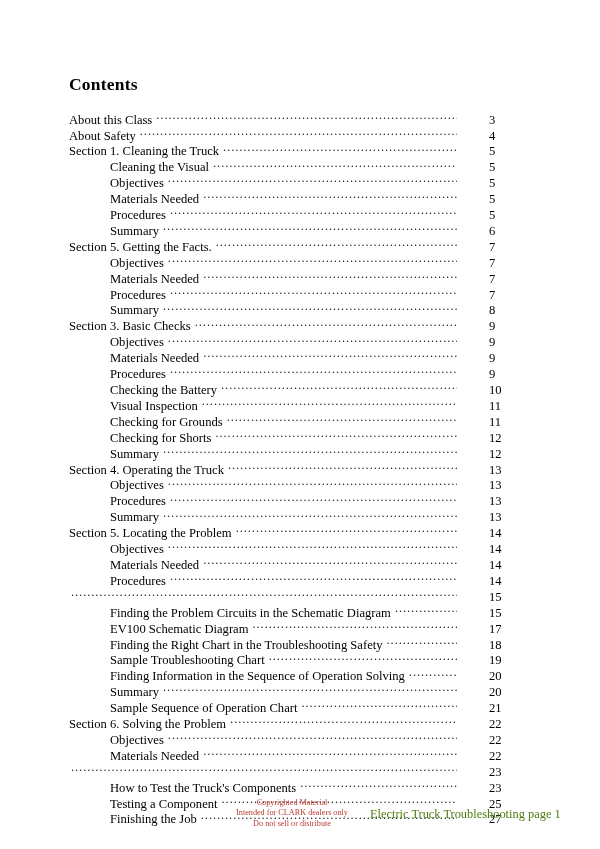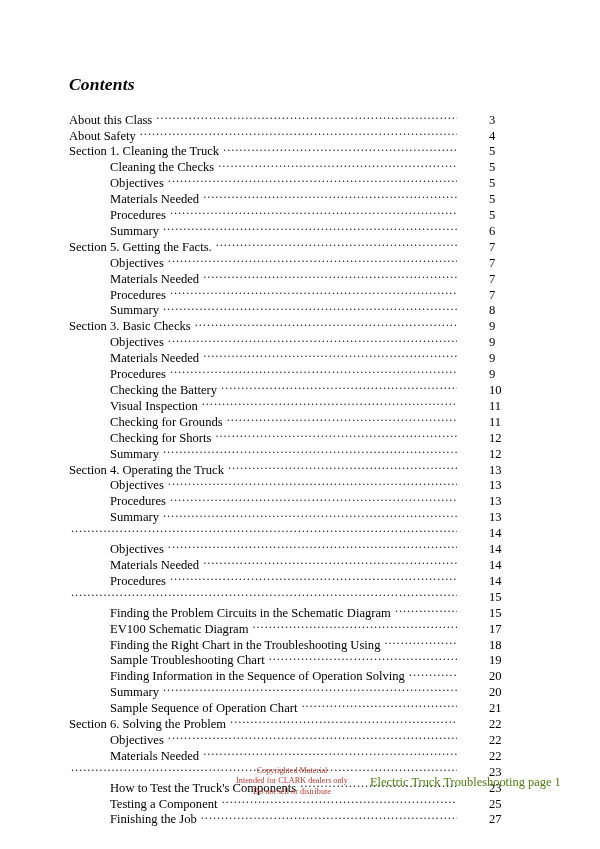--- a/index.html
+++ b/index.html
@@ -23,21 +23,20 @@
 
   
   .toc-title {
     position: absolute;
     left: 69px;
     top: 76px;
     font-size: 17.5px;
     font-weight: bold;
     letter-spacing: 0.2px;
     line-height: 1;
-    font-style: italic;
   }
 
   
   .toc {
     position: absolute;
     left: 69px;
     top: 111px;
     width: 462px;
   }
 
@@ -84,21 +83,21 @@
 
   
   .toc-row.lvl1 .label {
     padding-left: 41px;
   }
 
   
   .footer {
     position: absolute;
     left: 0;
-    top: 766px;
+    top: 798px;
     width: 600px;
     height: 40px;
   }
 
   .watermark {
     position: absolute;
     left: 214px;
     top: 0;
     width: 156px;
     text-align: center;
@@ -133,21 +132,21 @@
         <span class="label">About Safety</span>
         <span class="leader"></span>
         <span class="pageno">4</span>
       </div>
       <div class="toc-row lvl0">
         <span class="label">Section 1. Cleaning the Truck</span>
         <span class="leader"></span>
         <span class="pageno">5</span>
       </div>
       <div class="toc-row lvl1">
-        <span class="label">Cleaning the Checks</span>
+        <span class="label">Cleaning the Visual</span>
         <span class="leader"></span>
         <span class="pageno">5</span>
       </div>
       <div class="toc-row lvl1">
         <span class="label">Objectives</span>
         <span class="leader"></span>
         <span class="pageno">5</span>
       </div>
       <div class="toc-row lvl1">
         <span class="label">Materials Needed</span>
@@ -248,20 +247,21 @@
         <span class="label">Procedures</span>
         <span class="leader"></span>
         <span class="pageno">13</span>
       </div>
       <div class="toc-row lvl1">
         <span class="label">Summary</span>
         <span class="leader"></span>
         <span class="pageno">13</span>
       </div>
       <div class="toc-row lvl0">
+        <span class="label">Section 5.  Locating the Problem</span>
         <span class="leader"></span>
         <span class="pageno">14</span>
       </div>
       <div class="toc-row lvl1">
         <span class="label">Objectives</span>
         <span class="leader"></span>
         <span class="pageno">14</span>
       </div>
       <div class="toc-row lvl1">
         <span class="label">Materials Needed</span>
@@ -281,21 +281,21 @@
         <span class="label">Finding the Problem Circuits in the Schematic Diagram</span>
         <span class="leader"></span>
         <span class="pageno">15</span>
       </div>
       <div class="toc-row lvl1">
         <span class="label">EV100 Schematic Diagram</span>
         <span class="leader"></span>
         <span class="pageno">17</span>
       </div>
       <div class="toc-row lvl1">
-        <span class="label">Finding the Right Chart in the Troubleshooting Using</span>
+        <span class="label">Finding the Right Chart in the Troubleshooting Safety</span>
         <span class="leader"></span>
         <span class="pageno">18</span>
       </div>
       <div class="toc-row lvl1">
         <span class="label">Sample Troubleshooting Chart</span>
         <span class="leader"></span>
         <span class="pageno">19</span>
       </div>
       <div class="toc-row lvl1">
         <span class="label">Finding Information in the Sequence of Operation Solving</span>

